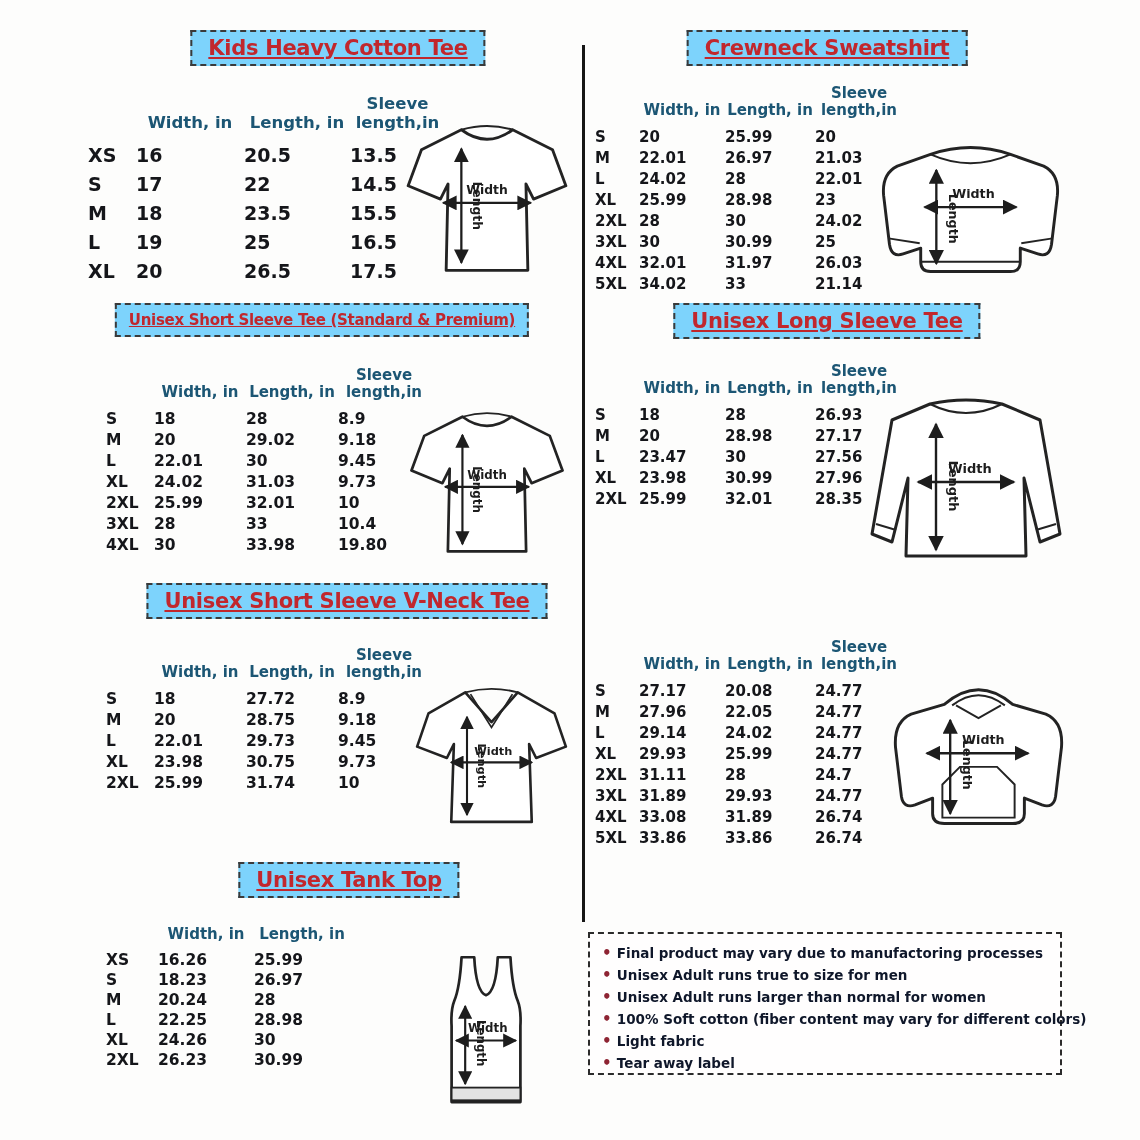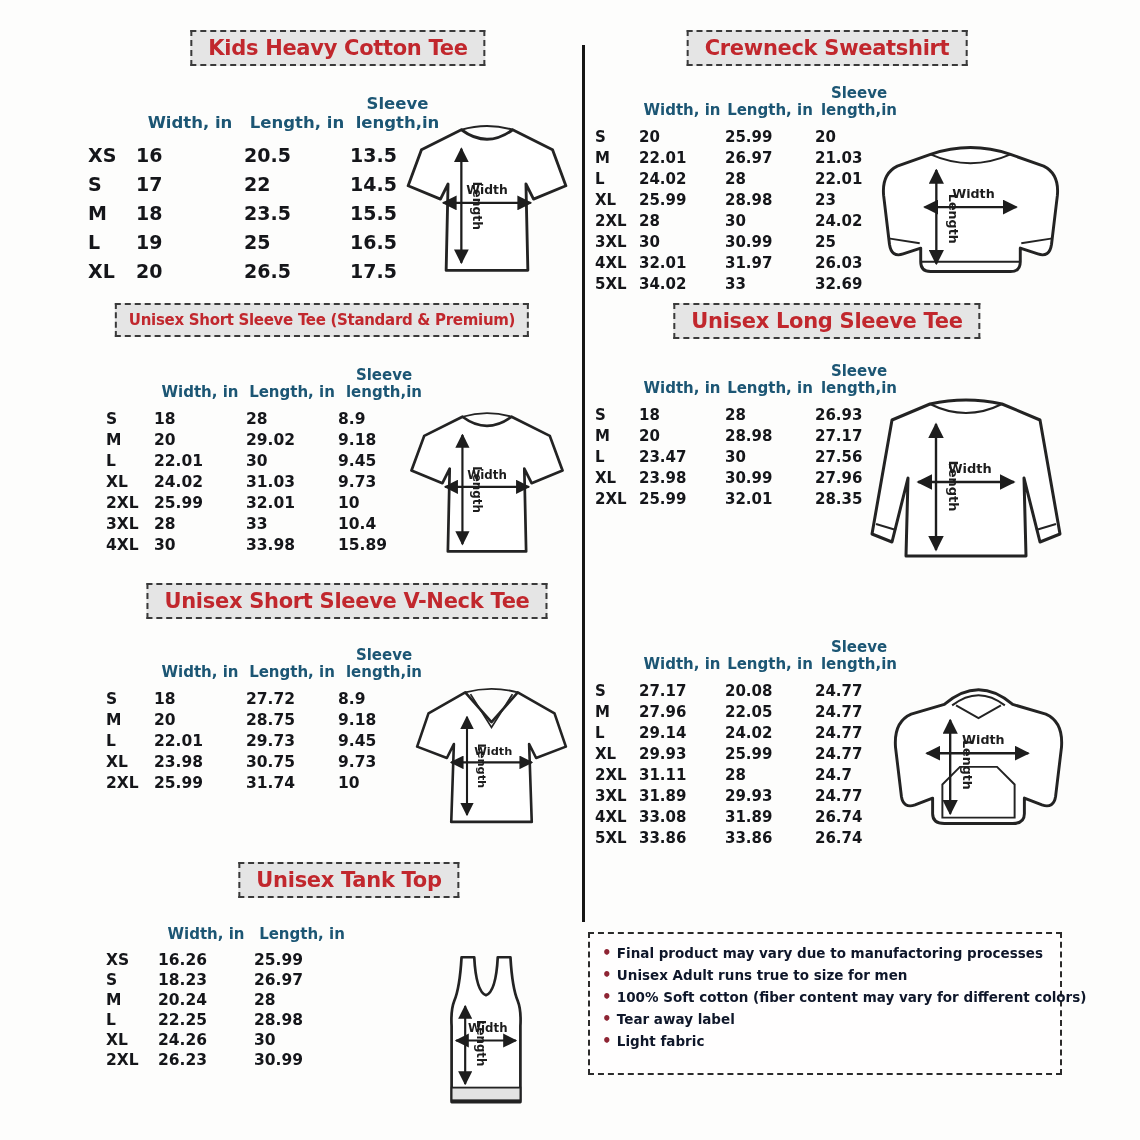--- a/index.html
+++ b/index.html
@@ -6,23 +6,23 @@
     --accent-red:#c1272d; --header-blue:#1c5674; --ink:#15161a; --note-bullet:#8e2433;
   }
   html,body{margin:0;padding:0;background:#ffffff;}
   .canvas{
     position:relative;width:1140px;height:1140px;background:#fdfdfc;overflow:hidden;
     font-family:"DejaVu Sans",sans-serif;color:var(--ink);
   }
   .divider{position:absolute;background:#161616;width:3px;}
   .title-box{
     position:absolute;transform:translateX(-50%);
-    border:2px dashed #3a3a3a;background:#e5e5e5;
+    border:2px dashed #3a3a3a;background:#7dd3fc;
     color:var(--accent-red);font-weight:bold;white-space:nowrap;
-    padding:4px 16px;font-size:21px;letter-spacing:-0.3px;
+    padding:4px 16px;font-size:21px;letter-spacing:-0.3px;text-decoration:underline;
   }
   .title-sm{font-size:15px;padding:6px 12px;}
   .stable{position:absolute;}
   .thead,.trow{display:grid;grid-template-columns:var(--c);align-items:center;}
   .thead{align-items:end;}
   .hcell{
     color:var(--header-blue);font-weight:700;text-align:center;
     font-size:15px;line-height:1.15;padding-bottom:7px;
   }
   .pre{white-space:pre-line;}
@@ -166,21 +166,21 @@
         <div class="trow">
         <span class="cell">4XL</span>
         <span class="cell">32.01</span>
         <span class="cell">31.97</span>
         <span class="cell">26.03</span>
       </div>
         <div class="trow">
         <span class="cell">5XL</span>
         <span class="cell">34.02</span>
         <span class="cell">33</span>
-        <span class="cell">32.69</span>
+        <span class="cell">21.14</span>
       </div>
       </div>
   </div>
   <svg class="garment" style="left:868px;top:128px;" width="205" height="168" viewBox="0 0 210 170">
     <defs>
         <marker id="ah1" viewBox="0 0 10 10" refX="9" refY="5" markerWidth="6.5" markerHeight="6.5" orient="auto-start-reverse">
           <path d="M0,0L10,5L0,10z" fill="#1d1d1d"></path>
         </marker>
       </defs>
     <path class="outline" d="M64,26 Q105,12 146,26 L180,38 Q196,46 194,68 L188,118 Q186,132 174,128 L156,122 L156,136 Q156,146 146,146 L64,146 Q54,146 54,136 L54,122 L36,128 Q24,132 22,118 L16,68 Q14,46 30,38 Z"></path>
@@ -241,21 +241,21 @@
         <div class="trow">
         <span class="cell">3XL</span>
         <span class="cell">28</span>
         <span class="cell">33</span>
         <span class="cell">10.4</span>
       </div>
         <div class="trow">
         <span class="cell">4XL</span>
         <span class="cell">30</span>
         <span class="cell">33.98</span>
-        <span class="cell">15.89</span>
+        <span class="cell">19.80</span>
       </div>
       </div>
   </div>
   <svg class="garment" style="left:396px;top:396px;" width="182" height="178" viewBox="0 0 200 190">
     <defs>
         <marker id="ah2" viewBox="0 0 10 10" refX="9" refY="5" markerWidth="6.5" markerHeight="6.5" orient="auto-start-reverse">
           <path d="M0,0L10,5L0,10z" fill="#1d1d1d"></path>
         </marker>
       </defs>
     <path class="outline" d="M73,20 L31,41 L17,79 L51,93 L59,77 L57,168 L143,168 L141,77 L149,93 L183,79 L169,41 L127,20 Q100,40 73,20 Z"></path>
@@ -527,19 +527,20 @@
     <g>
       <line class="arrow" x1="42" y1="62" x2="42" y2="148" marker-start="url(#ah6)" marker-end="url(#ah6)"></line>
       <text class="alabel" x="55" y="103" transform="rotate(90 55 103)">Length</text>
     </g>
   </svg>
 
   <div class="notes" style="left:588px;top:932px;width:474px;height:143px;">
     <ul>
         <li class="note"><span>Final product may vary due to manufactoring processes</span></li>
         <li class="note"><span>Unisex Adult runs true to size for men</span></li>
+        <li class="note"><span>Unisex Adult runs larger than normal for women</span></li>
         <li class="note"><span>100% Soft cotton (fiber content may vary for different colors)</span></li>
+        <li class="note"><span>Light fabric</span></li>
         <li class="note"><span>Tear away label</span></li>
-        <li class="note"><span>Light fabric</span></li>
       </ul>
   </div>
 
 </div>
 
 </body></html>

